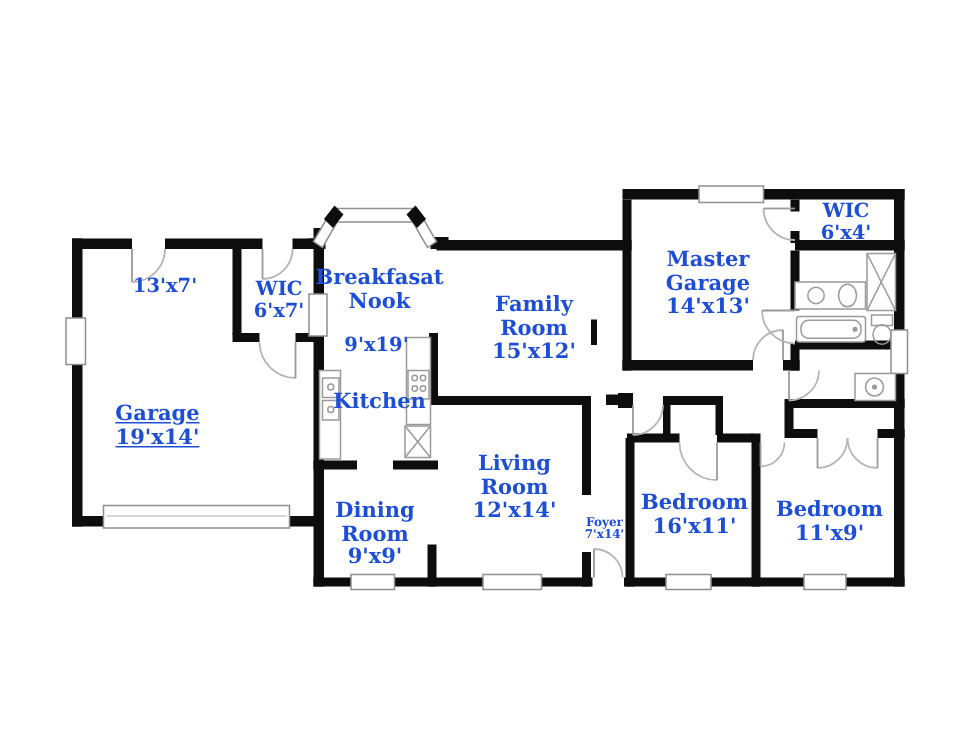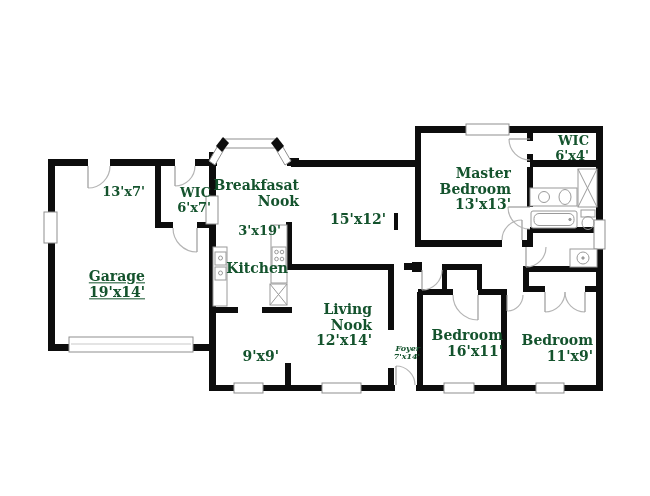--- a/index.html
+++ b/index.html
@@ -3,21 +3,21 @@
 <meta charset="utf-8">
 <style>
   html,body{margin:0;padding:0;background:#ffffff;}
   #stage{
     position:relative;width:650px;height:496px;background:#ffffff;overflow:hidden;
     font-family:"DejaVu Serif", serif;
   }
   #linework{position:absolute;left:0;top:0;}
   .lbl{
     position:absolute;transform:translate(-50%,-50%);
-    text-align:right;font-weight:bold;color:#14532d;line-height:1.12;
+    text-align:center;font-weight:bold;color:#1d4ed8;line-height:1.12;
     white-space:normal;
   }
   .lbl .nm,.lbl .dm{display:block;}
   .fs14{font-size:14px;}
   .fs13{font-size:13px;}
   .fs8{font-size:8px;line-height:1.05;}
 </style>
 </head>
 <body>
 
@@ -218,55 +218,57 @@
   <div class="lbl fs13" style="left:186px;top:201px;width:50px;">
     <span class="nm">WIC</span>
     <span class="dm">6'x7'</span>
   </div>
 
   <div class="lbl fs14" style="left:253px;top:194px;width:92px;">
     <span class="nm">Breakfasat Nook</span>
   </div>
 
   <div class="lbl fs13" style="left:251px;top:231px;width:60px;">
-    <span class="dm">3'x19'</span>
+    <span class="dm">9'x19'</span>
   </div>
   <div class="lbl fs14" style="left:253px;top:269px;width:70px;">
     <span class="nm">Kitchen</span>
   </div>
 
   <div class="lbl fs14" style="left:105px;top:285px;width:80px;text-decoration:underline;">
     <span class="nm">Garage</span>
     <span class="dm">19'x14'</span>
   </div>
 
   <div class="lbl fs14" style="left:356px;top:220px;width:60px;">
+    <span class="nm">Family Room</span>
     <span class="dm">15'x12'</span>
   </div>
 
   <div class="lbl fs14" style="left:472px;top:190px;width:78px;">
-    <span class="nm">Master Bedroom</span>
-    <span class="dm">13'x13'</span>
+    <span class="nm">Master Garage</span>
+    <span class="dm">14'x13'</span>
   </div>
 
   <div class="lbl fs13" style="left:564px;top:149px;width:50px;">
     <span class="nm">WIC</span>
     <span class="dm">6'x4'</span>
   </div>
 
   <div class="lbl fs14" style="left:343px;top:326px;width:58px;">
-    <span class="nm">Living Nook</span>
+    <span class="nm">Living Room</span>
     <span class="dm">12'x14'</span>
   </div>
 
   <div class="lbl fs14" style="left:250px;top:357px;width:58px;">
+    <span class="nm">Dining Room</span>
     <span class="dm">9'x9'</span>
   </div>
 
-  <div class="lbl fs8" style="left:403px;top:352px;width:34px;font-style:italic;">
+  <div class="lbl fs8" style="left:403px;top:352px;width:34px;">
     <span class="nm">Foyer</span>
     <span class="dm">7'x14'</span>
   </div>
 
   <div class="lbl fs14" style="left:463px;top:344px;width:80px;">
     <span class="nm">Bedroom</span>
     <span class="dm">16'x11'</span>
   </div>
 
   <div class="lbl fs14" style="left:553px;top:349px;width:80px;">

